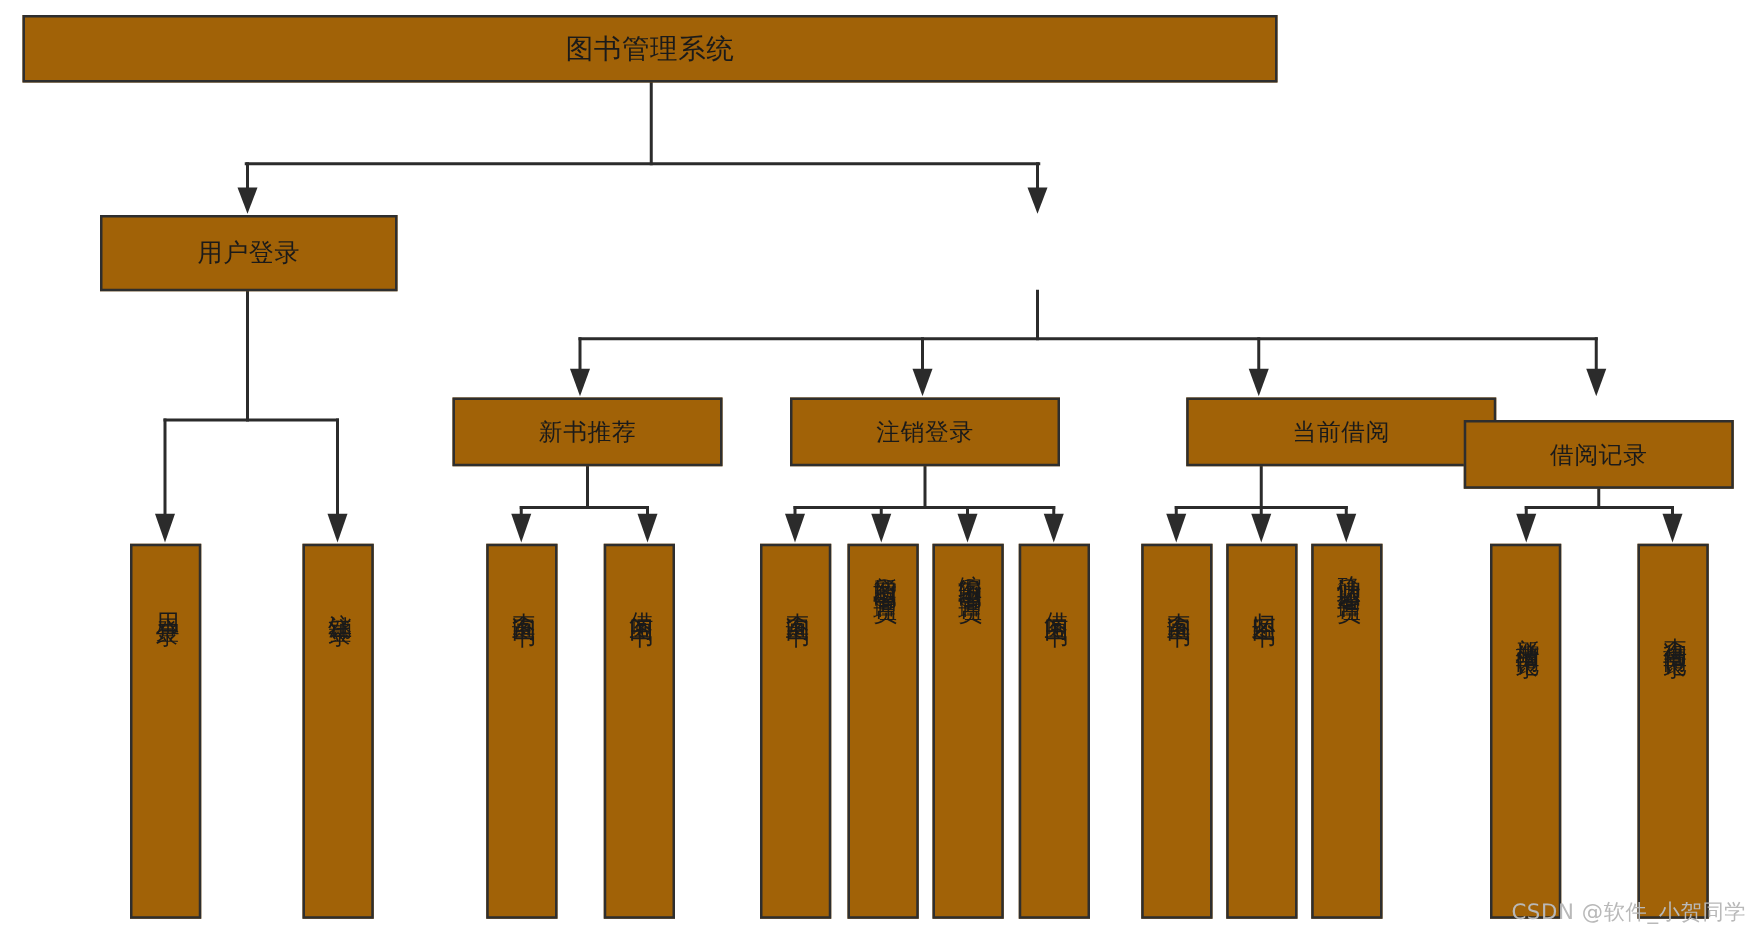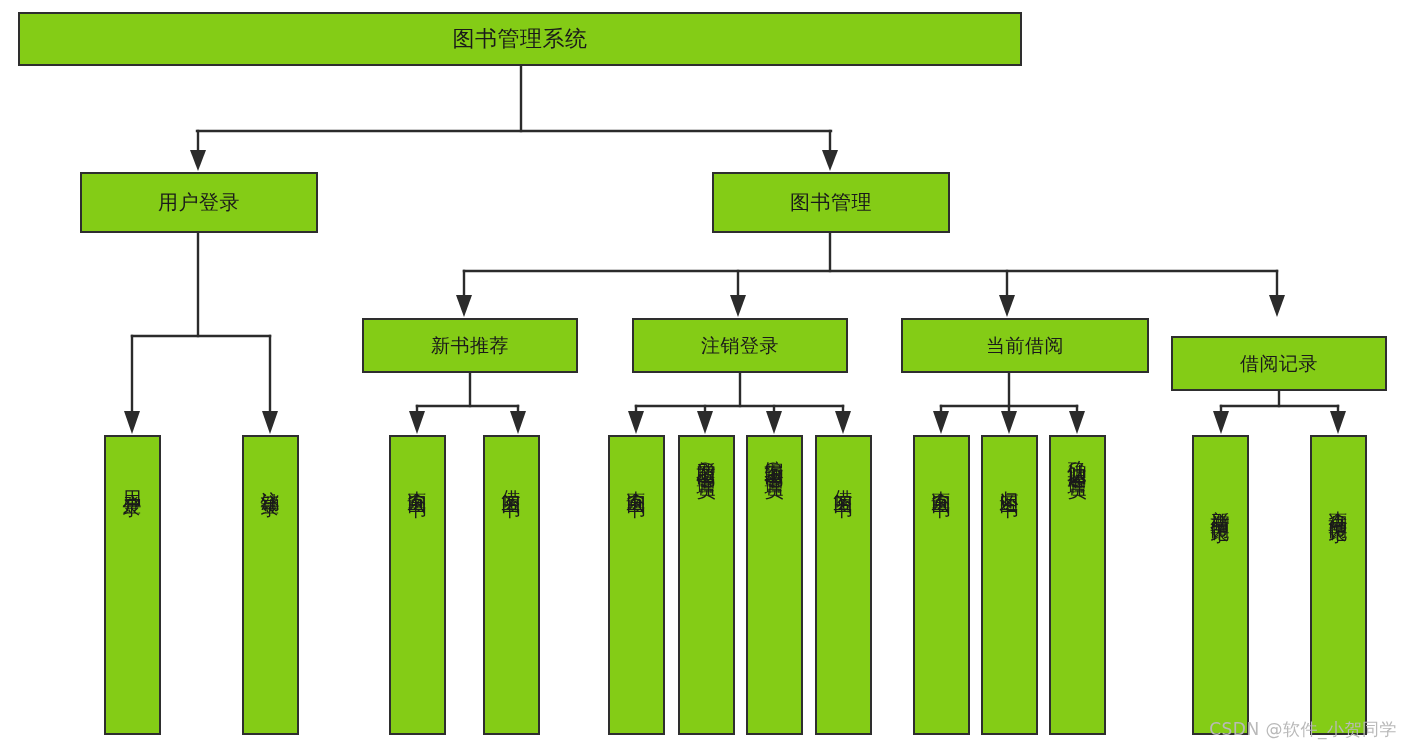--- a/index.html
+++ b/index.html
@@ -34,27 +34,28 @@
     stroke-linecap: square;
   }
   #wires polygon.arrowhead {
     fill: #2b2b2b;
     stroke: none;
   }
   
   .node {
     position: absolute;
     box-sizing: border-box;
-    background: #84cc16;
+    background: #a16207;
     border: 2.6px solid #2e2e2e;
     display: flex;
     align-items: center;
     justify-content: center;
     color: #1a1a1a;
     z-index: 3;
+    font-family: Liberation Mono, monospace;
   }
   .node .label {
     display: block;
     text-align: center;
     letter-spacing: 0.5px;
     white-space: nowrap;
   }
   
   .node.root {
     left: 18px;
@@ -187,33 +188,30 @@
   </svg>
 
   <div class="node root">
     <span class="label">图书管理系统</span>
   </div>
 
   <div class="node lvl2" style="left:80px; top:172px; width:238px;">
     <span class="label">用户登录</span>
   </div>
 
-  <div class="node lvl2" style="left:712px; top:172px; width:238px;">
-    <span class="label">图书管理</span>
-  </div>
 
   <div class="node lvl3" style="left:362px; top:318px; width:216px;">
     <span class="label">新书推荐</span>
   </div>
 
   <div class="node lvl3" style="left:632px; top:318px; width:216px;">
     <span class="label">注销登录</span>
   </div>
 
-  <div class="node lvl3" style="left:901px; top:318px; width:248px;">
+  <div class="node lvl3" style="left:949px; top:318px; width:248px;">
     <span class="label">当前借阅</span>
   </div>
 
   <div class="node lvl3" style="left:1171px; top:318px; width:216px;margin-top:18px;">
     <span class="label">借阅记录</span>
   </div>
 
   <div class="node leaf medium" style="left:104px; width:57px;">
     <span class="label">用户登录</span>
   </div>

